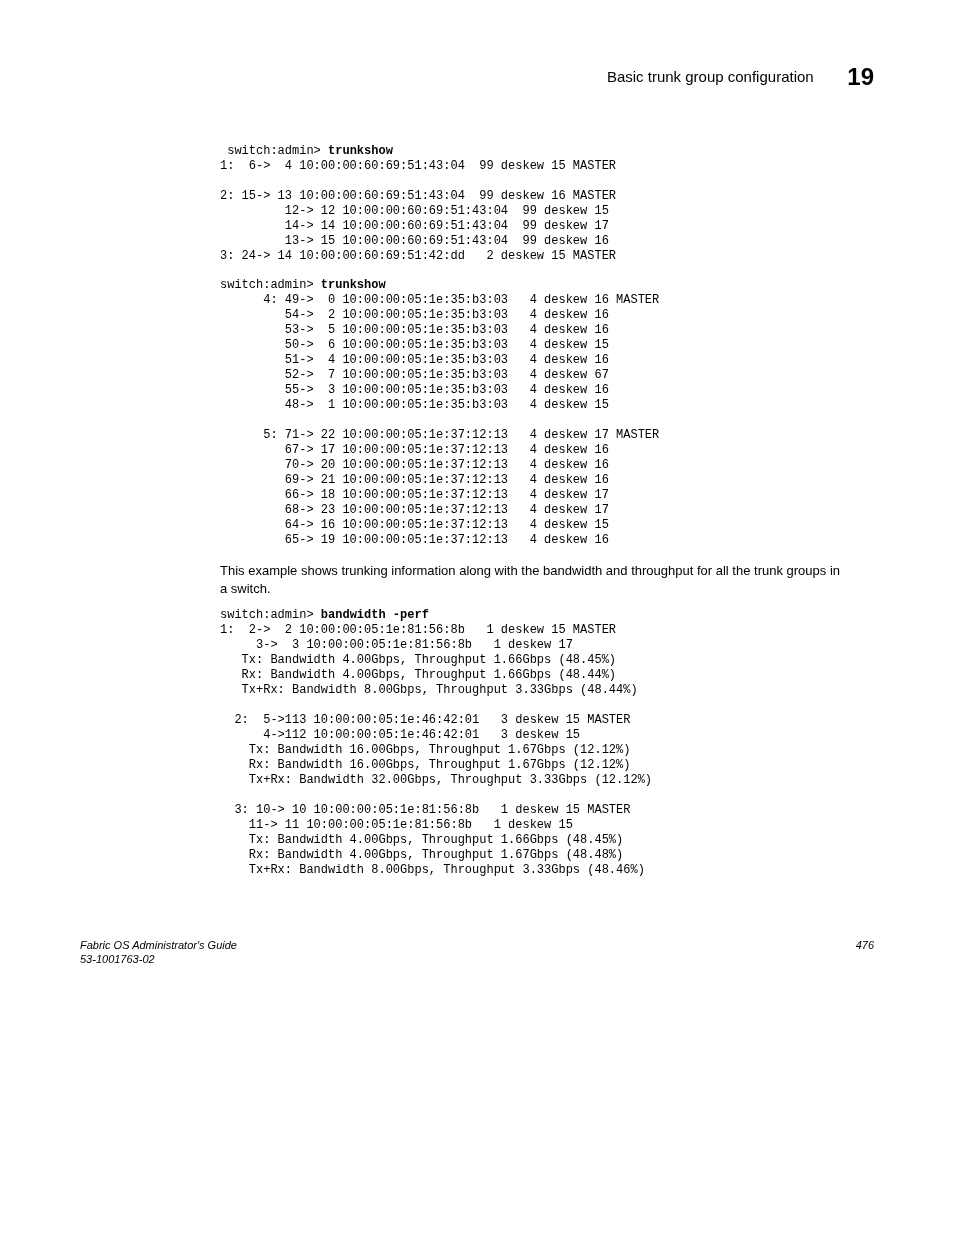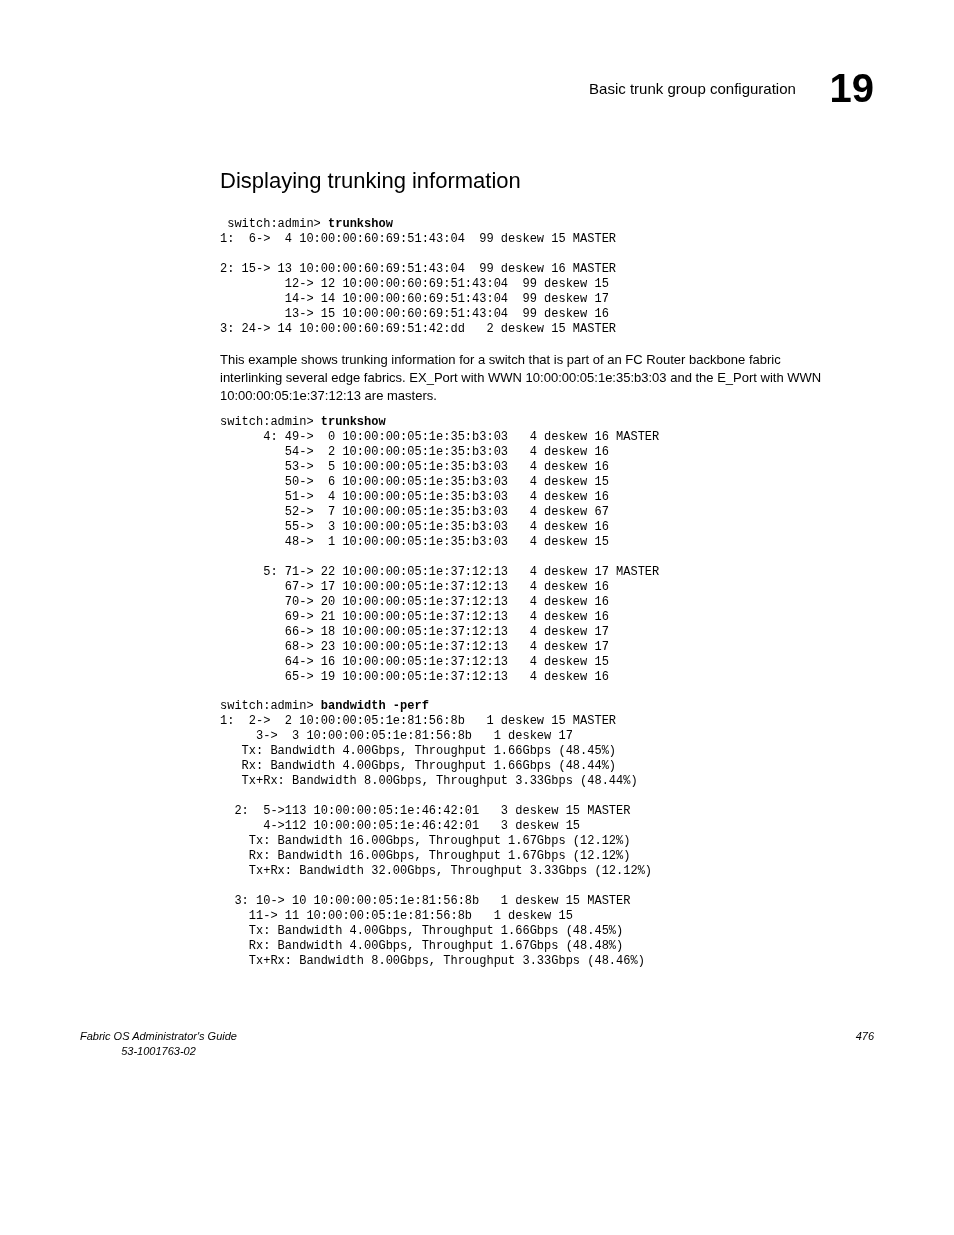--- a/index.html
+++ b/index.html
@@ -15,21 +15,21 @@
     .header {
       text-align: right;
       margin-bottom: 50px;
     }
     .header-title {
       font-size: 15px;
       display: inline;
       vertical-align: middle;
     }
     .header-num {
-      font-size: 40px;
+      font-size: 24px;
       font-weight: bold;
       display: inline;
       margin-left: 30px;
       vertical-align: middle;
     }
     .content {
       margin-left: 140px;
       margin-right: 30px;
     }
     h2 {
@@ -66,70 +66,68 @@
     }
     .footer {
       margin-top: 60px;
       display: flex;
       justify-content: space-between;
       font-style: italic;
       font-size: 11px;
     }
     .footer-left {
       line-height: 1.3;
-      text-align: center;
     }
     .footer-right {
       font-style: italic;
     }
   </style>
 </head>
 <body>
 
 <div class="header">
   <span class="header-title">Basic trunk group configuration</span>
   <span class="header-num">19</span>
 </div>
 
 <div class="content">
 
-  <h2>Displaying trunking information</h2>
 
 
 
   <pre><span> switch:admin&gt; </span><span class="cmd-bold">trunkshow</span>
 <span>1:  6-&gt;  4 10:00:00:60:69:51:43:04  99 deskew 15 MASTER
 
 2: 15-&gt; 13 10:00:00:60:69:51:43:04  99 deskew 16 MASTER
          12-&gt; 12 10:00:00:60:69:51:43:04  99 deskew 15
          14-&gt; 14 10:00:00:60:69:51:43:04  99 deskew 17
          13-&gt; 15 10:00:00:60:69:51:43:04  99 deskew 16
 3: 24-&gt; 14 10:00:00:60:69:51:42:dd   2 deskew 15 MASTER</span></pre>
 
-  <div class="desc">This example shows trunking information for a switch that is part of an FC Router backbone fabric interlinking several edge fabrics. EX_Port with WWN 10:00:00:05:1e:35:b3:03 and the E_Port with WWN 10:00:00:05:1e:37:12:13 are masters.</div>
 
   <pre><span>switch:admin&gt; </span><span class="cmd-bold">trunkshow</span>
 <span>      4: 49-&gt;  0 10:00:00:05:1e:35:b3:03   4 deskew 16 MASTER
          54-&gt;  2 10:00:00:05:1e:35:b3:03   4 deskew 16
          53-&gt;  5 10:00:00:05:1e:35:b3:03   4 deskew 16
          50-&gt;  6 10:00:00:05:1e:35:b3:03   4 deskew 15
          51-&gt;  4 10:00:00:05:1e:35:b3:03   4 deskew 16
          52-&gt;  7 10:00:00:05:1e:35:b3:03   4 deskew 67
          55-&gt;  3 10:00:00:05:1e:35:b3:03   4 deskew 16
          48-&gt;  1 10:00:00:05:1e:35:b3:03   4 deskew 15
 
       5: 71-&gt; 22 10:00:00:05:1e:37:12:13   4 deskew 17 MASTER
          67-&gt; 17 10:00:00:05:1e:37:12:13   4 deskew 16
          70-&gt; 20 10:00:00:05:1e:37:12:13   4 deskew 16
          69-&gt; 21 10:00:00:05:1e:37:12:13   4 deskew 16
          66-&gt; 18 10:00:00:05:1e:37:12:13   4 deskew 17
          68-&gt; 23 10:00:00:05:1e:37:12:13   4 deskew 17
          64-&gt; 16 10:00:00:05:1e:37:12:13   4 deskew 15
          65-&gt; 19 10:00:00:05:1e:37:12:13   4 deskew 16</span></pre>
 
+  <div class="desc">This example shows trunking information along with the bandwidth and throughput for all the trunk groups in a switch.</div>
 
   <pre><span>switch:admin&gt; </span><span class="cmd-bold">bandwidth -perf</span>
 <span>1:  2-&gt;  2 10:00:00:05:1e:81:56:8b   1 deskew 15 MASTER
      3-&gt;  3 10:00:00:05:1e:81:56:8b   1 deskew 17
    Tx: Bandwidth 4.00Gbps, Throughput 1.66Gbps (48.45%)
    Rx: Bandwidth 4.00Gbps, Throughput 1.66Gbps (48.44%)
    Tx+Rx: Bandwidth 8.00Gbps, Throughput 3.33Gbps (48.44%)
 
   2:  5-&gt;113 10:00:00:05:1e:46:42:01   3 deskew 15 MASTER
       4-&gt;112 10:00:00:05:1e:46:42:01   3 deskew 15

